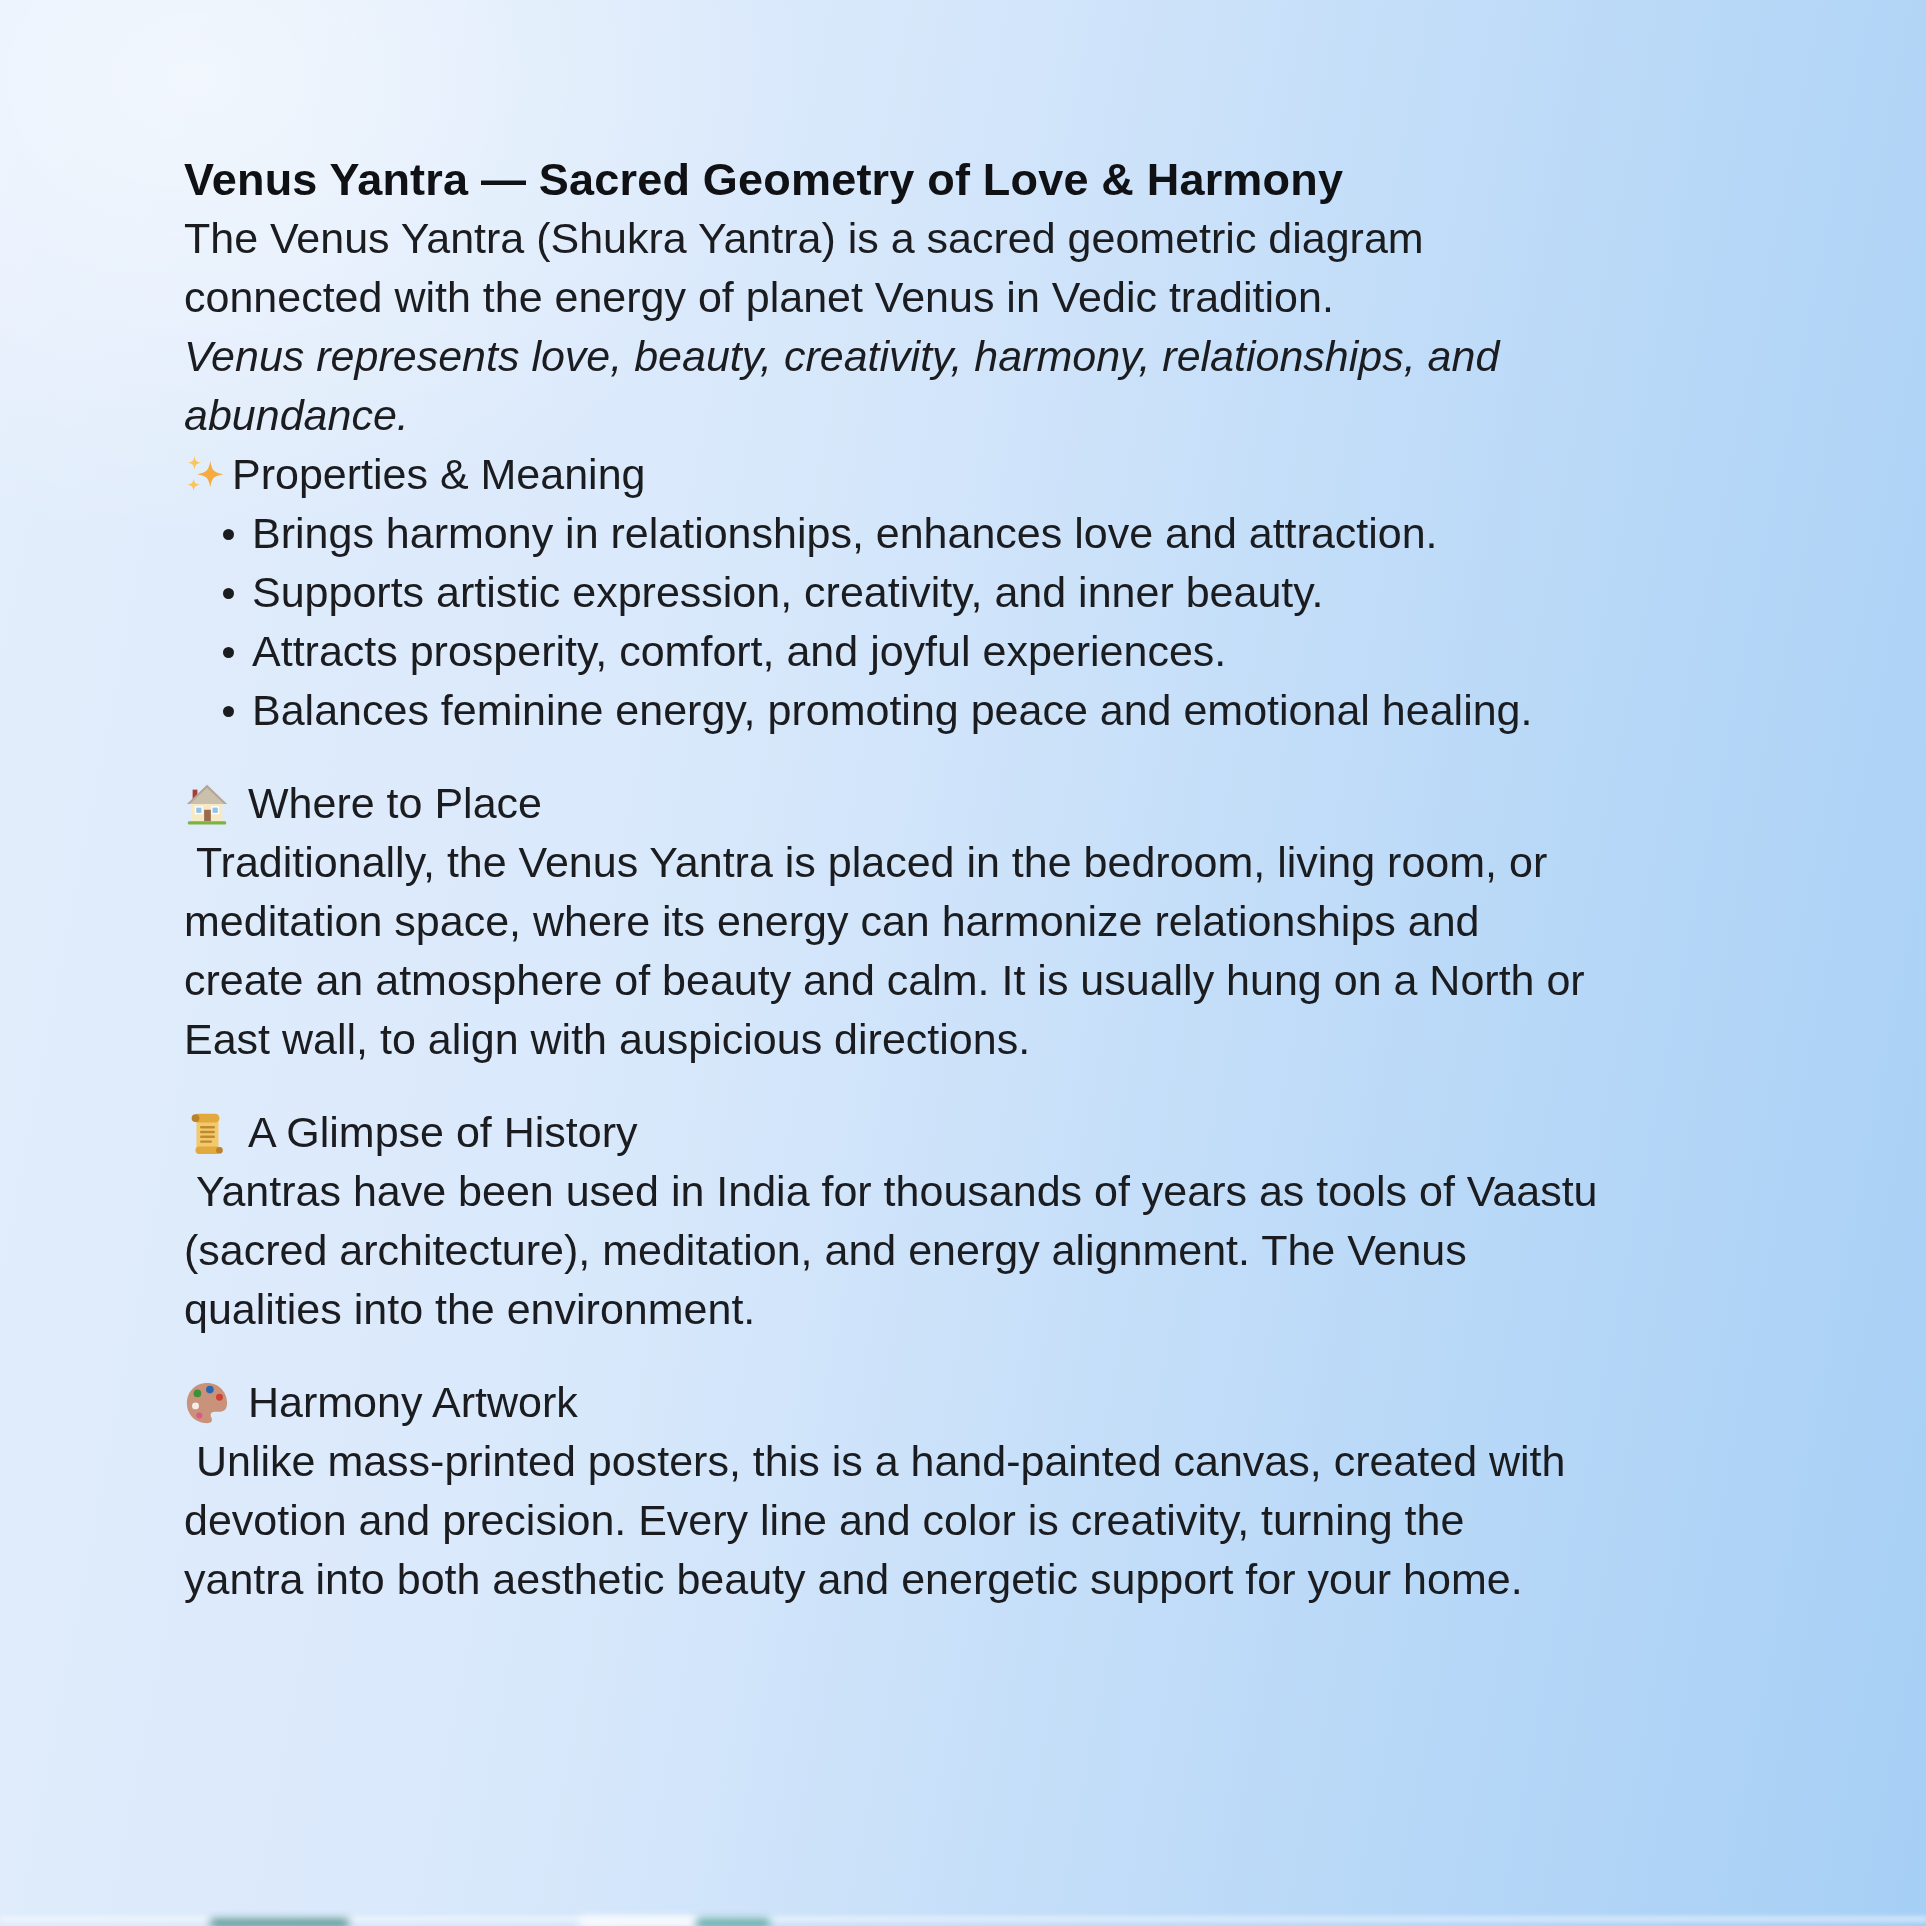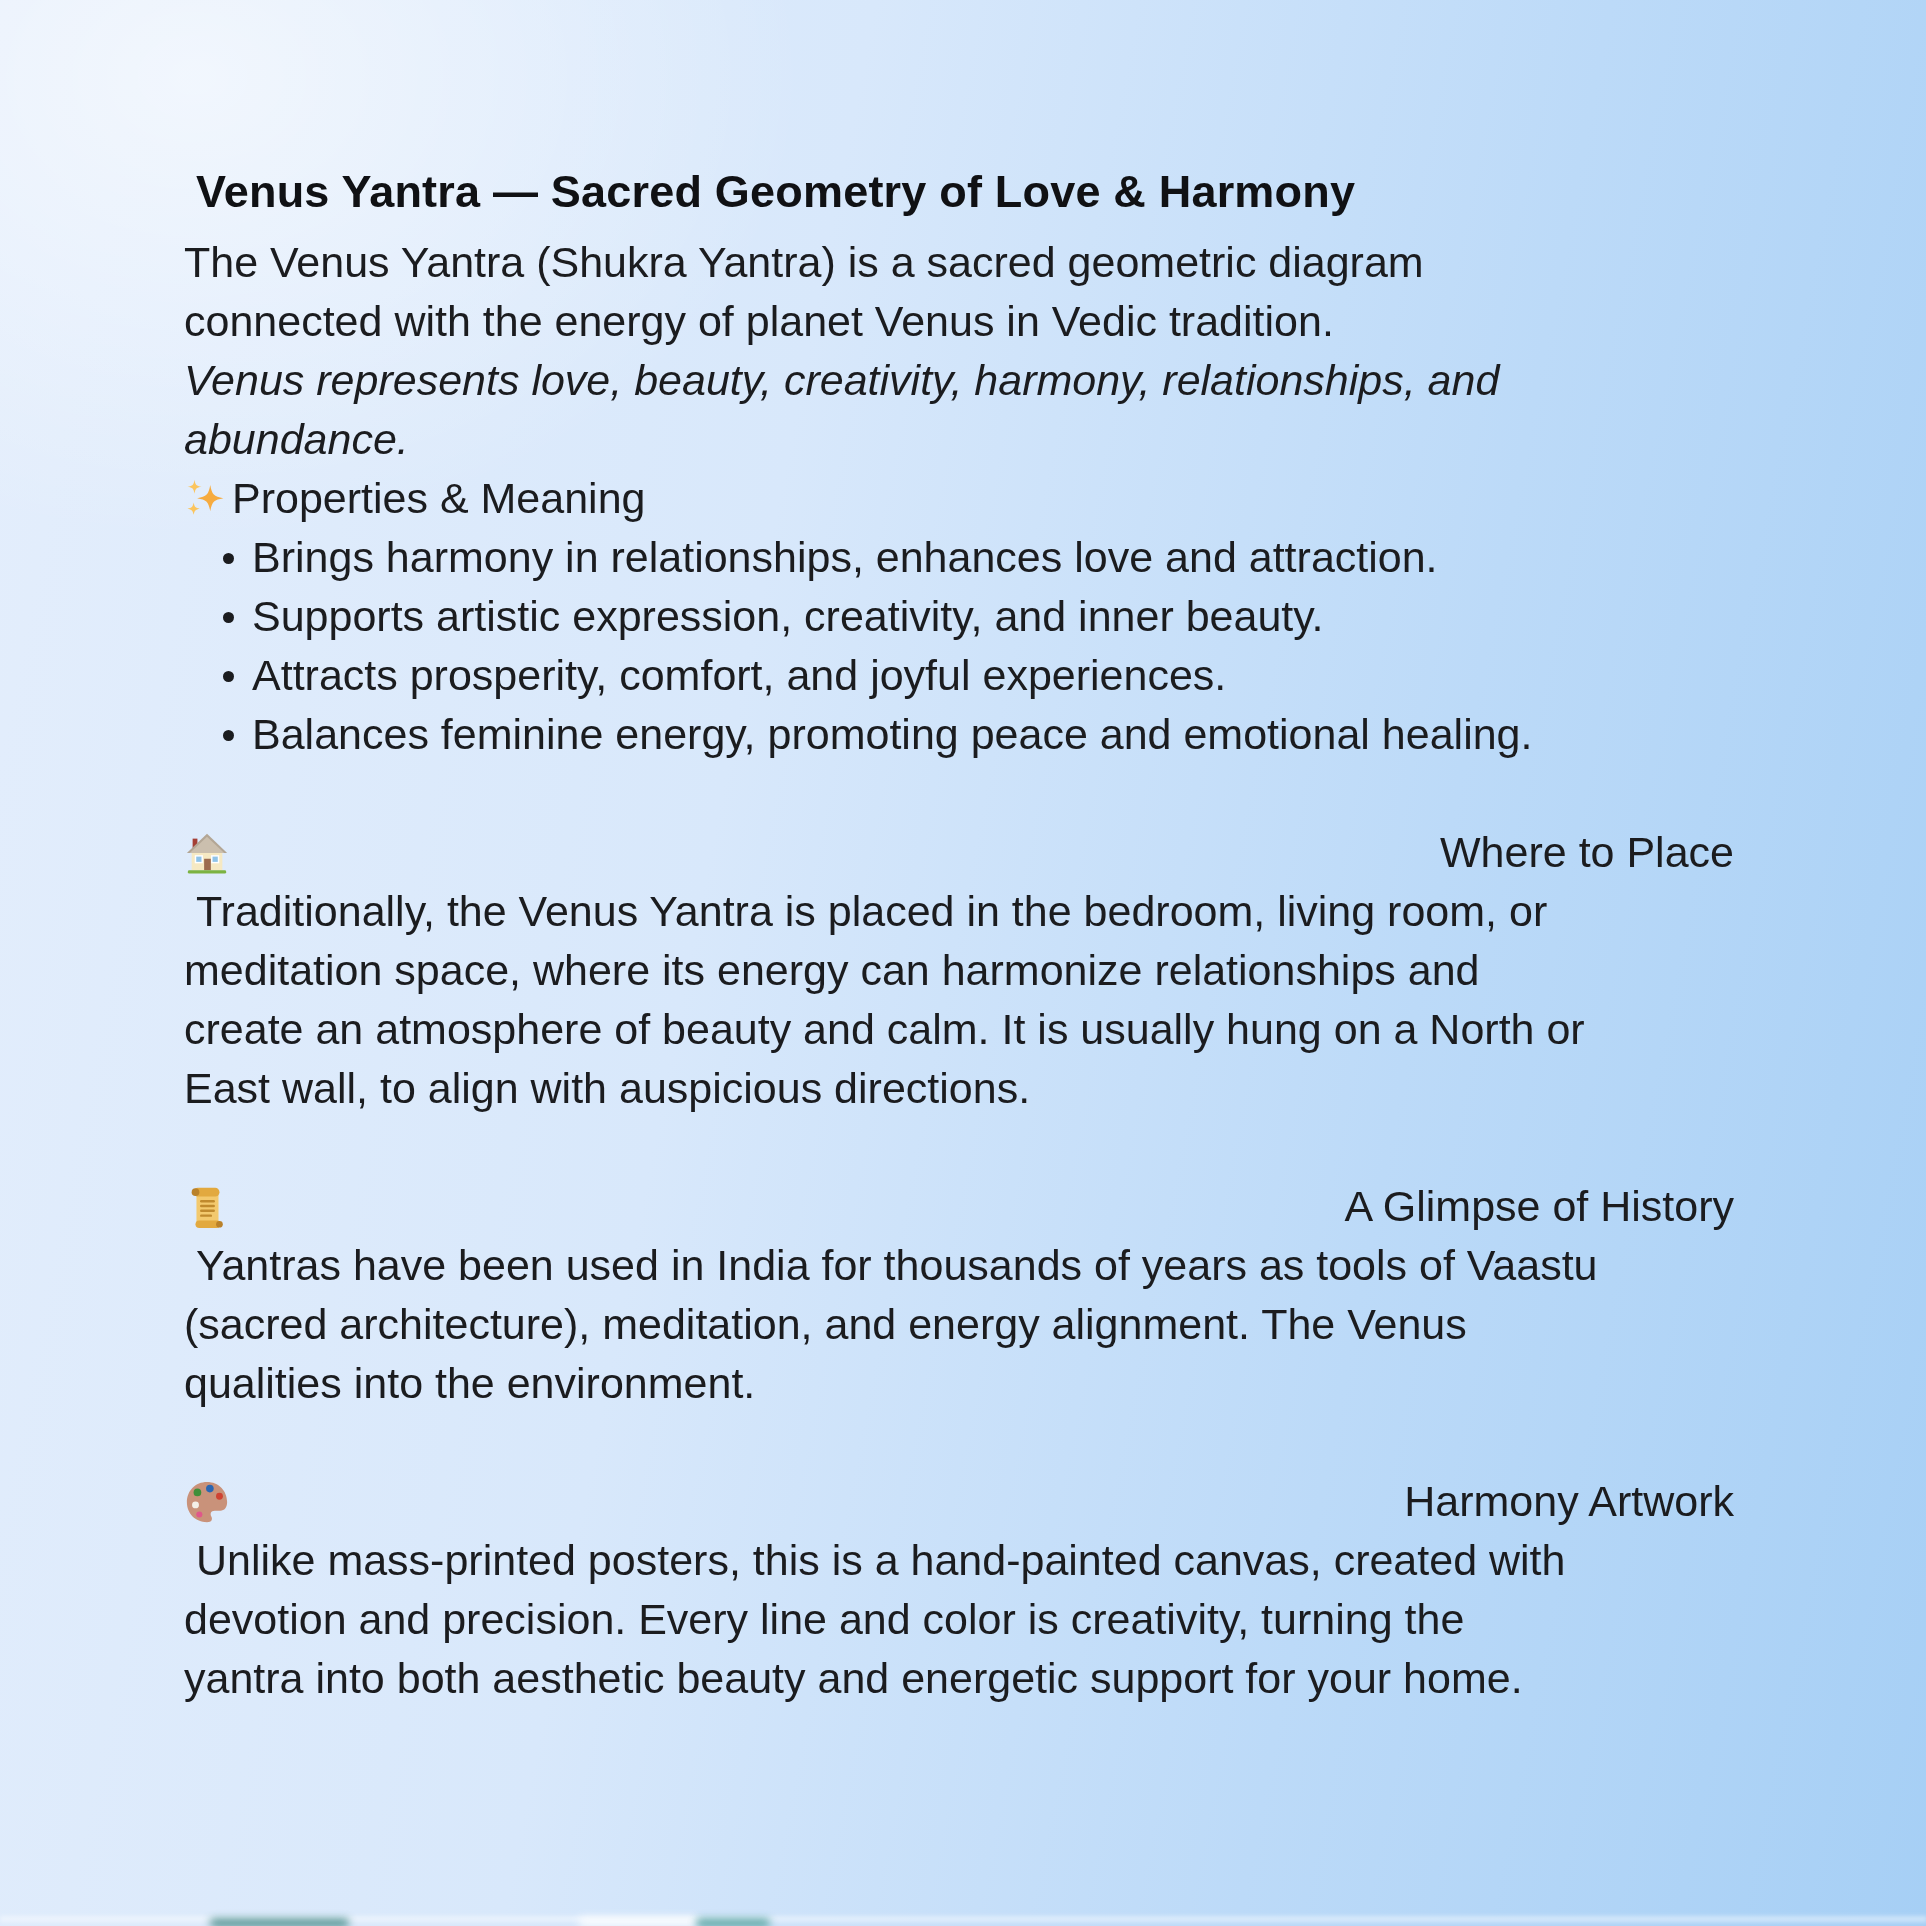--- a/index.html
+++ b/index.html
@@ -11,29 +11,29 @@
     position: relative; width: 1927px; height: 1927px;
     background:
       radial-gradient(ellipse 990px 752px at 10% 4%, rgba(255,255,255,0.55), rgba(255,255,255,0) 62%),
       linear-gradient(101deg, #e4eefc 0%, #d8e8fb 38%, #bcdaf8 70%, #a6cff5 100%);
   }
   .content {
     position: absolute; left: 184px; top: 150px; width: 1550px;
     color: #1b1c1f; font-size: 43px; line-height: 59px;
   }
   .title {
-    margin: 12px; font-size: 45px; line-height: 59px;
+    margin: 0; font-size: 45px; line-height: 59px;
     font-weight: 700; color: #101114; letter-spacing: 0.2px;
   }
   .line { white-space: pre-wrap; }
   .italic .line { font-style: italic; }
   .sec-head {
     display: flex; align-items: center; gap: 6px;
   }
-  .sec-head.spaced { margin-top: 59px; gap: 18px; justify-content: space-between; }
+  .sec-head.spaced { margin-top: 34px; gap: 18px; }
   .sec-head .emoji { flex: 0 0 auto; display: flex; align-items: center; }
   .sec-head svg { width: 46px; height: 46px; display: block; }
   .sec-head .emoji.sparkle svg { width: 42px; height: 42px; }
   ul.bullets { list-style: none; margin: 0; padding: 0; }
   ul.bullets li { position: relative; padding-left: 68px; }
   ul.bullets li::before {
     content: ""; position: absolute; left: 39px; top: 25px;
     width: 11px; height: 11px; border-radius: 50%; background: #1b1c1f;
   }
   

